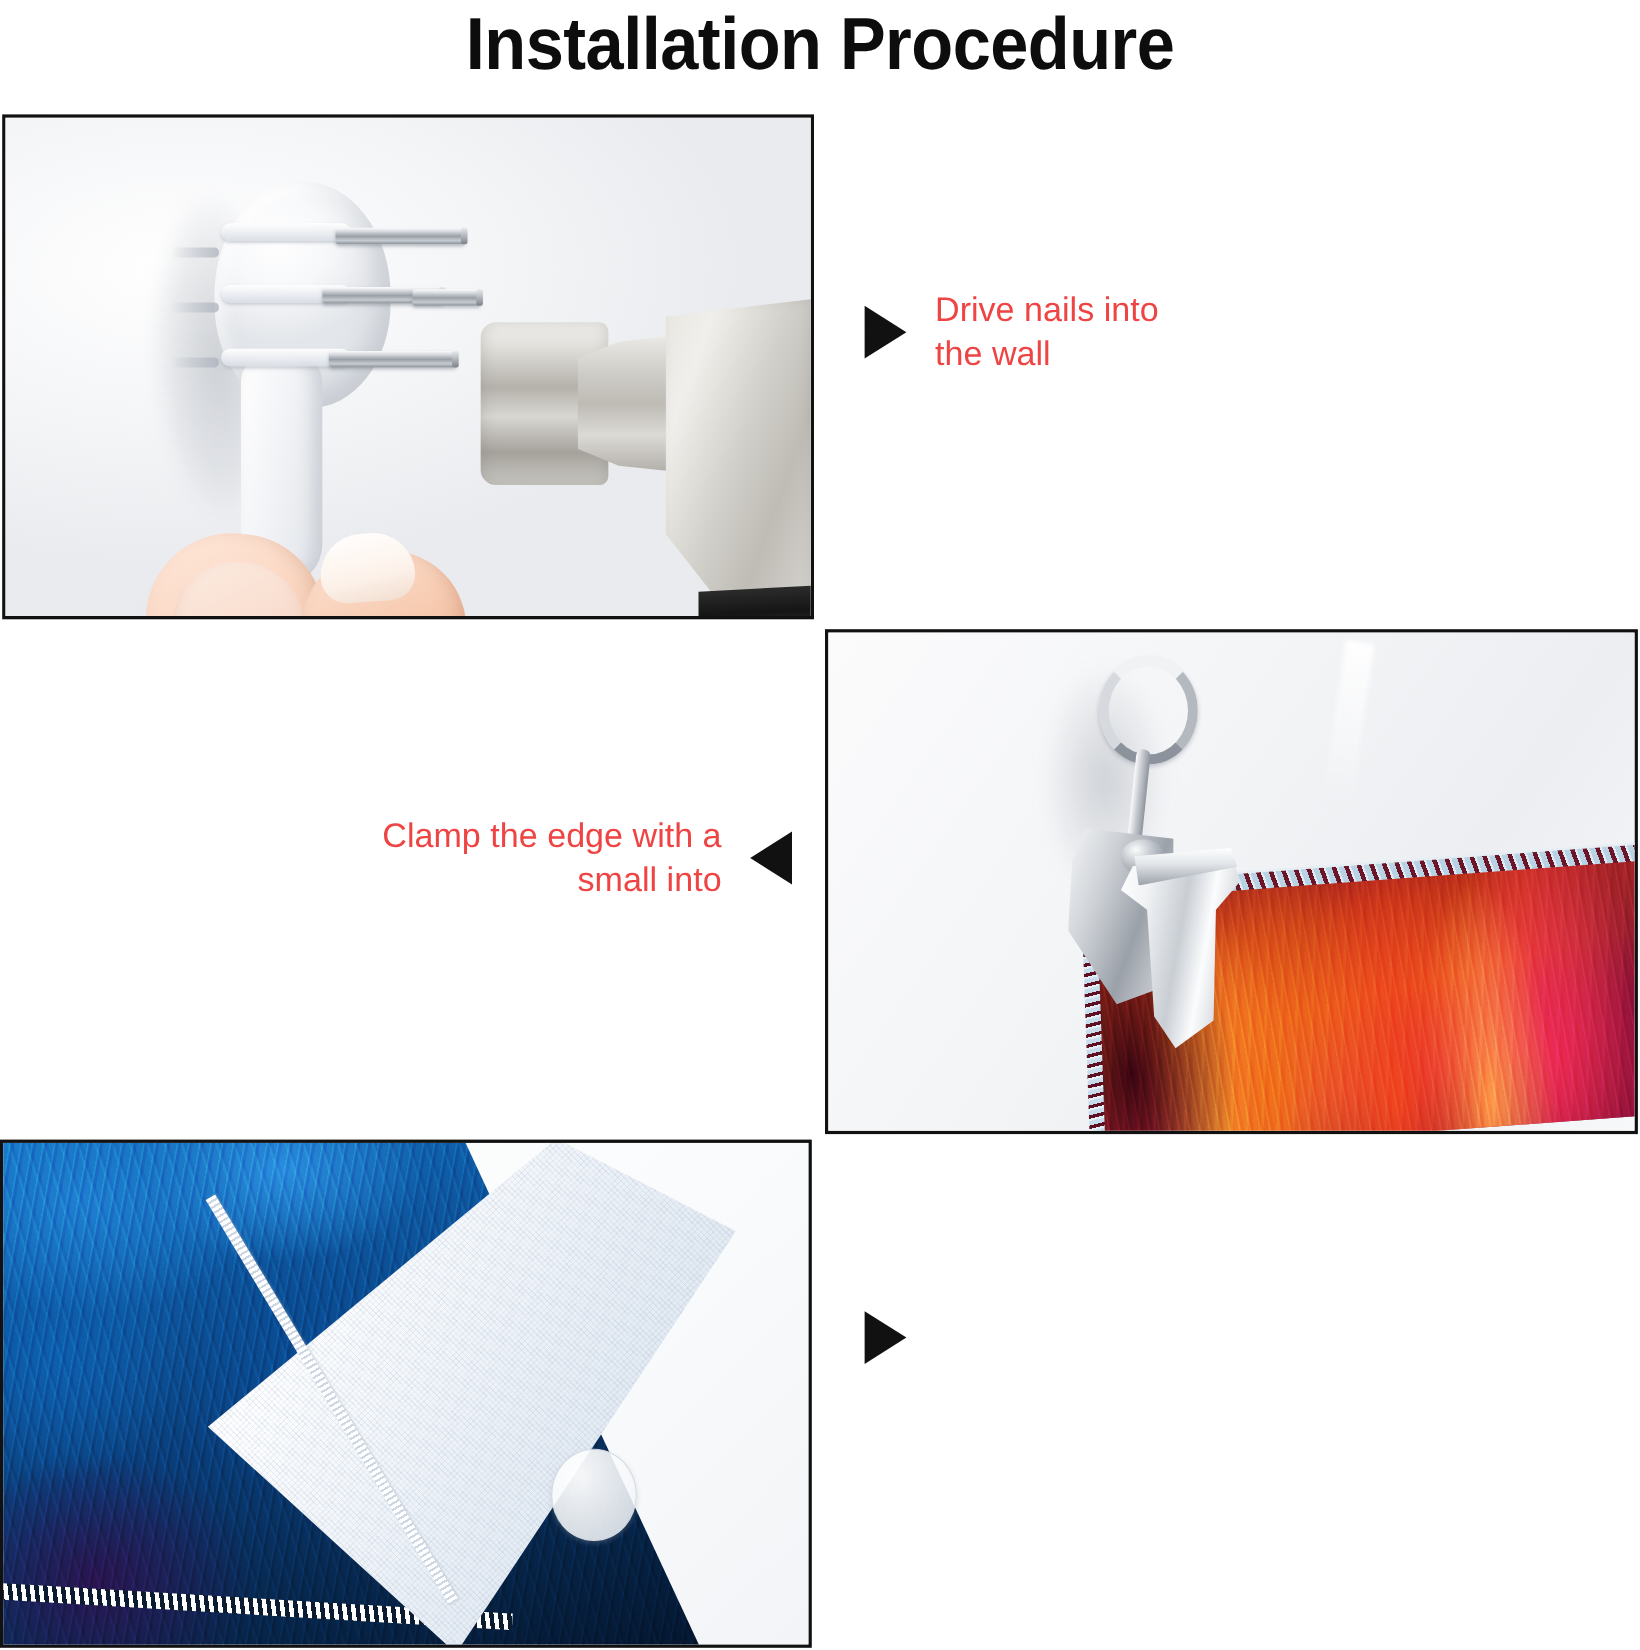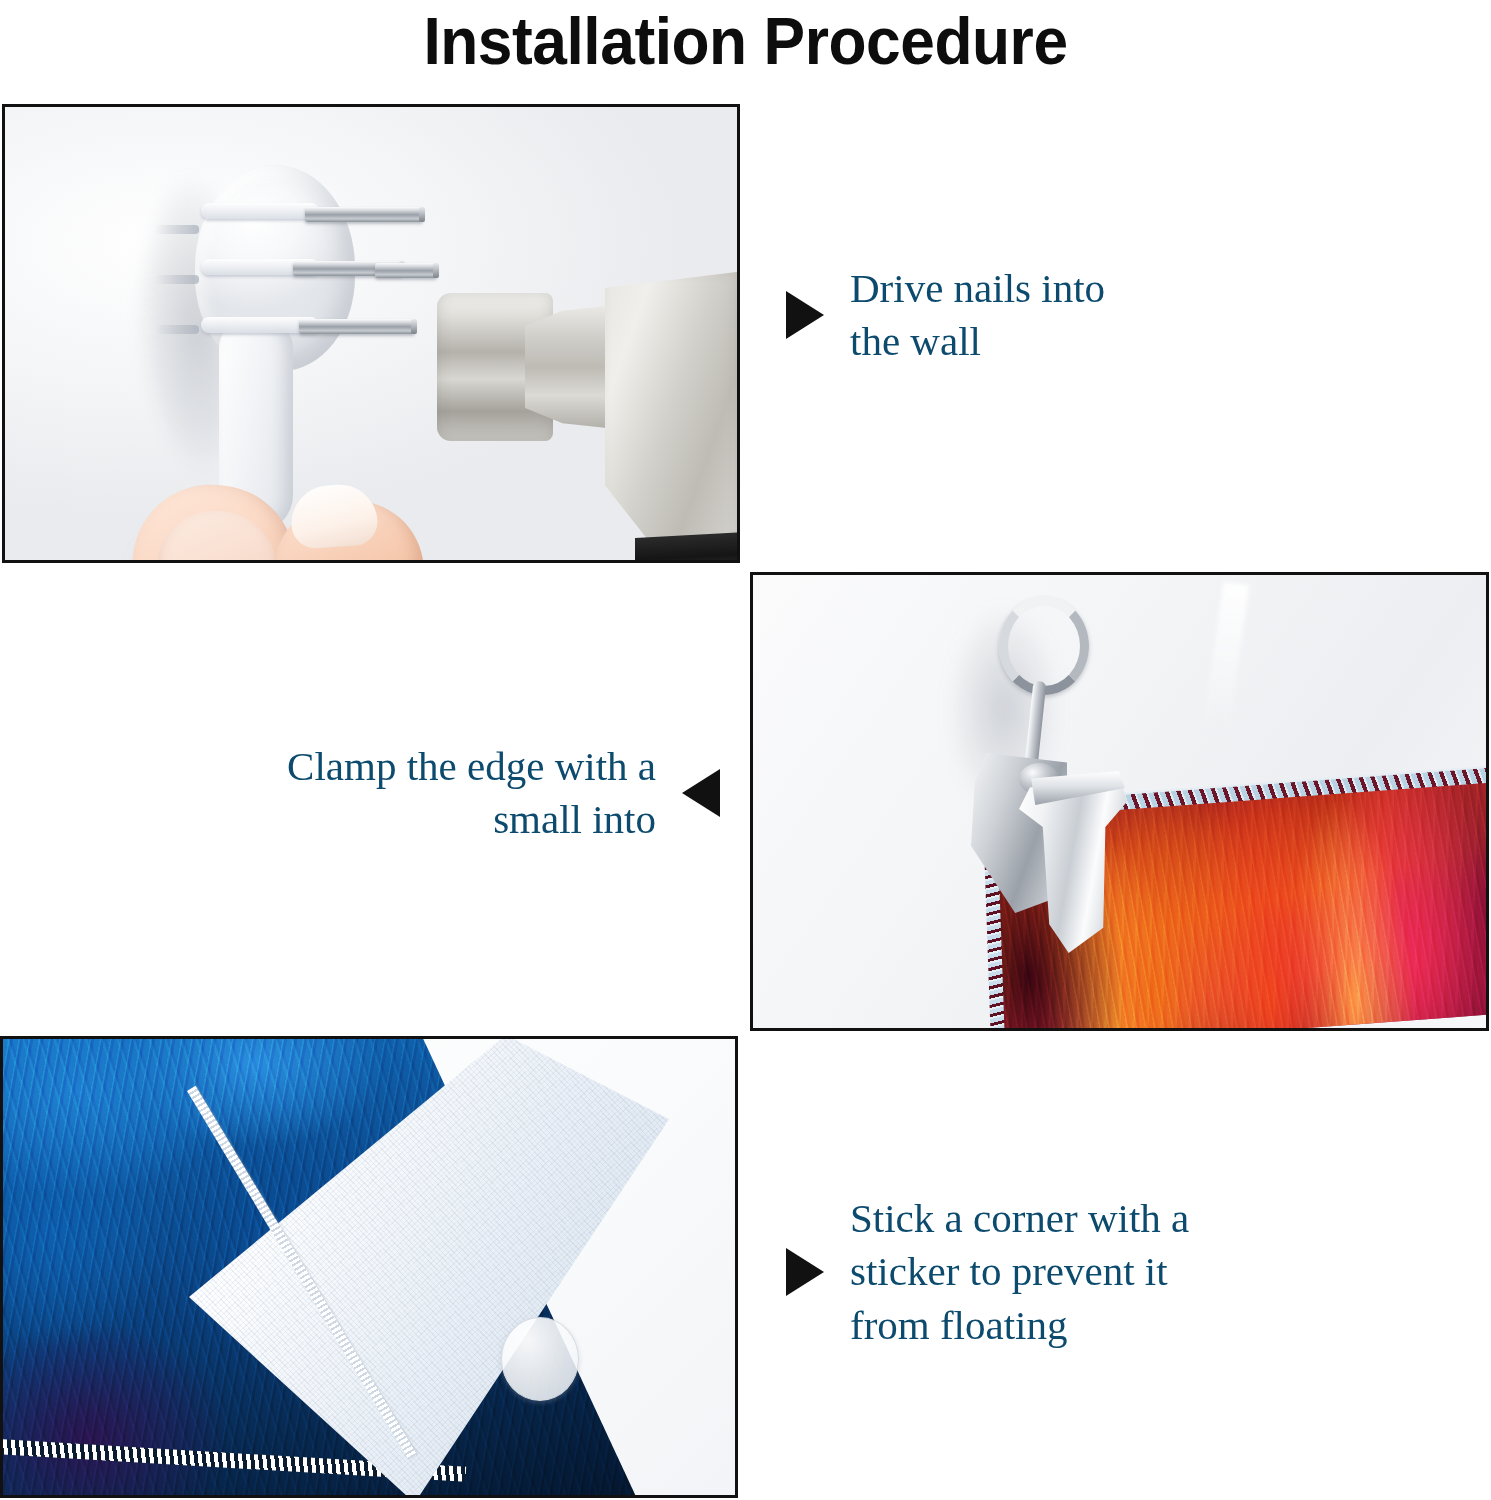--- a/index.html
+++ b/index.html
@@ -388,25 +388,25 @@
 
   
   .caption {
     position: absolute;
     display: flex;
     align-items: center;
     gap: 26px;
     color: #111111;
   }
   .caption-text {
-    font-size: 41px;
+    font-size: 31px;
     line-height: 1.30;
     font-weight: 400;
-    color: #0c4a6e;
-    font-family: Liberation Serif, serif;
+    color: #ef4444;
+    font-family: Liberation Sans, sans-serif;
     white-space: pre-line;
   }
   .tri {
     width: 0; height: 0;
     flex: 0 0 auto;
   }
   .tri-right {
     border-top: 24px solid transparent;
     border-bottom: 24px solid transparent;
     border-left: 38px solid #111111;
@@ -511,18 +511,15 @@
   </div>
 
   <div class="caption" id="caption-2">
     <span class="caption-text">Clamp the edge with a
 small into</span>
     <span class="tri tri-left"></span>
   </div>
 
   <div class="caption" id="caption-3">
     <span class="tri tri-right"></span>
-    <span class="caption-text">Stick a corner with a
-sticker to prevent it
-from floating</span>
   </div>
 
 </div>
 
 </body></html>

